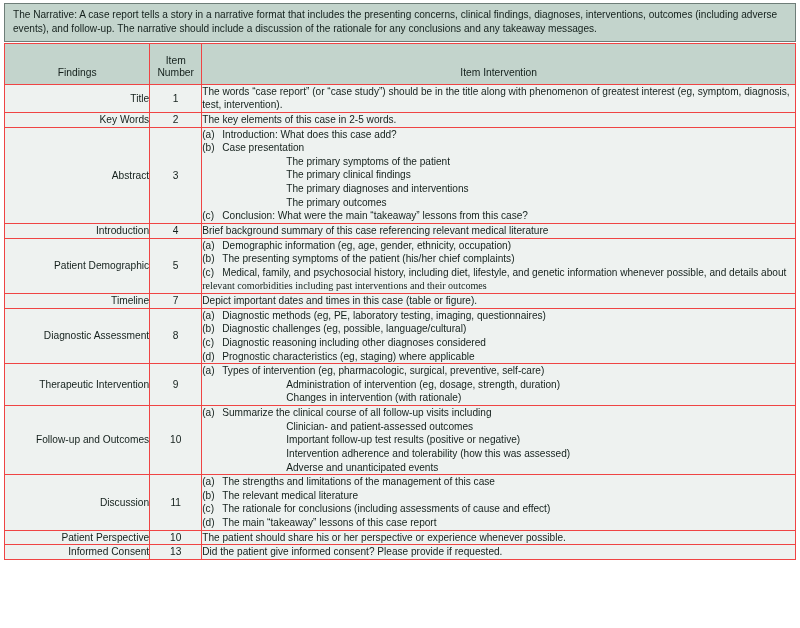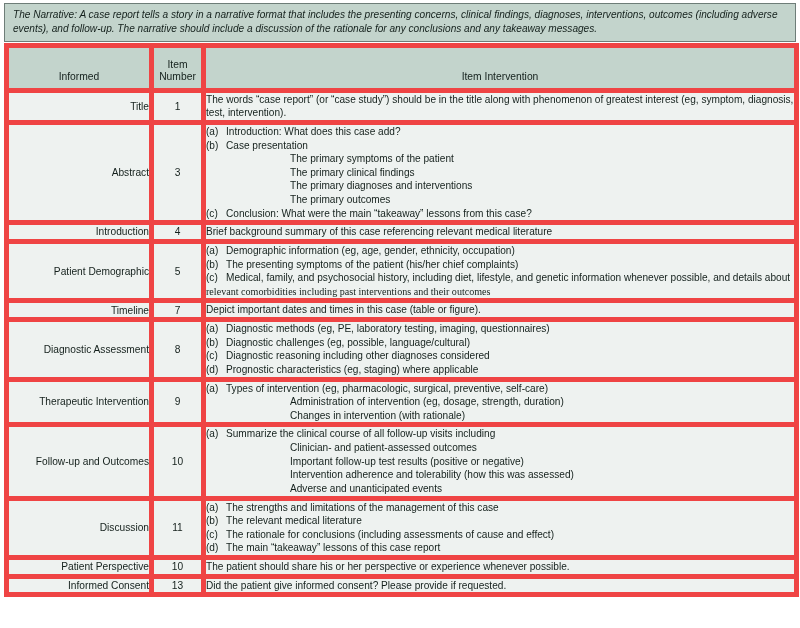--- a/index.html
+++ b/index.html
@@ -27,35 +27,34 @@
   
   .narrative-box {
     box-sizing: border-box;
     margin: 3px 4px 0 4px;
     border: 1px solid #6e7d78;
     background: #c3d4cc;
     padding: 4px 7px 4px 8px;
     font-size: 10.1px;
     line-height: 1.42;
     color: #14201c;
-    font-style: italic;
   }
 
   
   .grid {
     box-sizing: border-box;
     margin: 1px 4px 3px 4px;
     border: 1px solid #6e7d78;
     border-collapse: collapse;
     width: 792px;
     table-layout: fixed;
     background: #eef2f0;
   }
   .grid td, .grid th {
-    border: 5px solid #ef4444;
+    border: 1px solid #ef4444;
     padding: 0;
     vertical-align: top;
   }
   col.c-section  { width: 145px; }
   col.c-item     { width: 52px; }
   col.c-desc     { width: 593px; }
 
   
   .grid thead th {
     background: #c3d4cc;
@@ -122,37 +121,44 @@
   <div class="narrative-box">The Narrative: A case report tells a story in a narrative format that includes the presenting concerns, clinical findings, diagnoses, interventions, outcomes (including adverse events), and follow-up. The narrative should include a discussion of the rationale for any conclusions and any takeaway messages.</div>
 
   <table class="grid">
     <colgroup>
       <col class="c-section">
       <col class="c-item">
       <col class="c-desc">
     </colgroup>
     <thead>
       <tr>
-        <th>Informed</th>
+        <th>Findings</th>
         <th>
           <span>Item</span><br>
           <span>Number</span>
         </th>
         <th>Item Intervention</th>
       </tr>
     </thead>
     <tbody id="tbody">
         <tr>
           <td class="cell-section mid">Title</td>
           <td class="cell-item mid">1</td>
           <td class="cell-desc">
             <span class="desc-plain">The words “case report” (or “case study”) should be in the title along with phenomenon of greatest interest (eg, symptom, diagnosis, test, intervention).</span>
           </td>
         </tr>
         <tr>
+          <td class="cell-section mid">Key Words</td>
+          <td class="cell-item mid">2</td>
+          <td class="cell-desc">
+            <span class="desc-plain">The key elements of this case in 2-5 words.</span>
+          </td>
+        </tr>
+        <tr>
           <td class="cell-section mid">Abstract</td>
           <td class="cell-item mid">3</td>
           <td class="cell-desc">
             <div class="desc-line">
               <span class="desc-marker">(a)</span>
               <span class="desc-text">Introduction: What does this case add?</span>
             </div>
             <div class="desc-line">
               <span class="desc-marker">(b)</span>
               <span class="desc-text">Case presentation</span>

